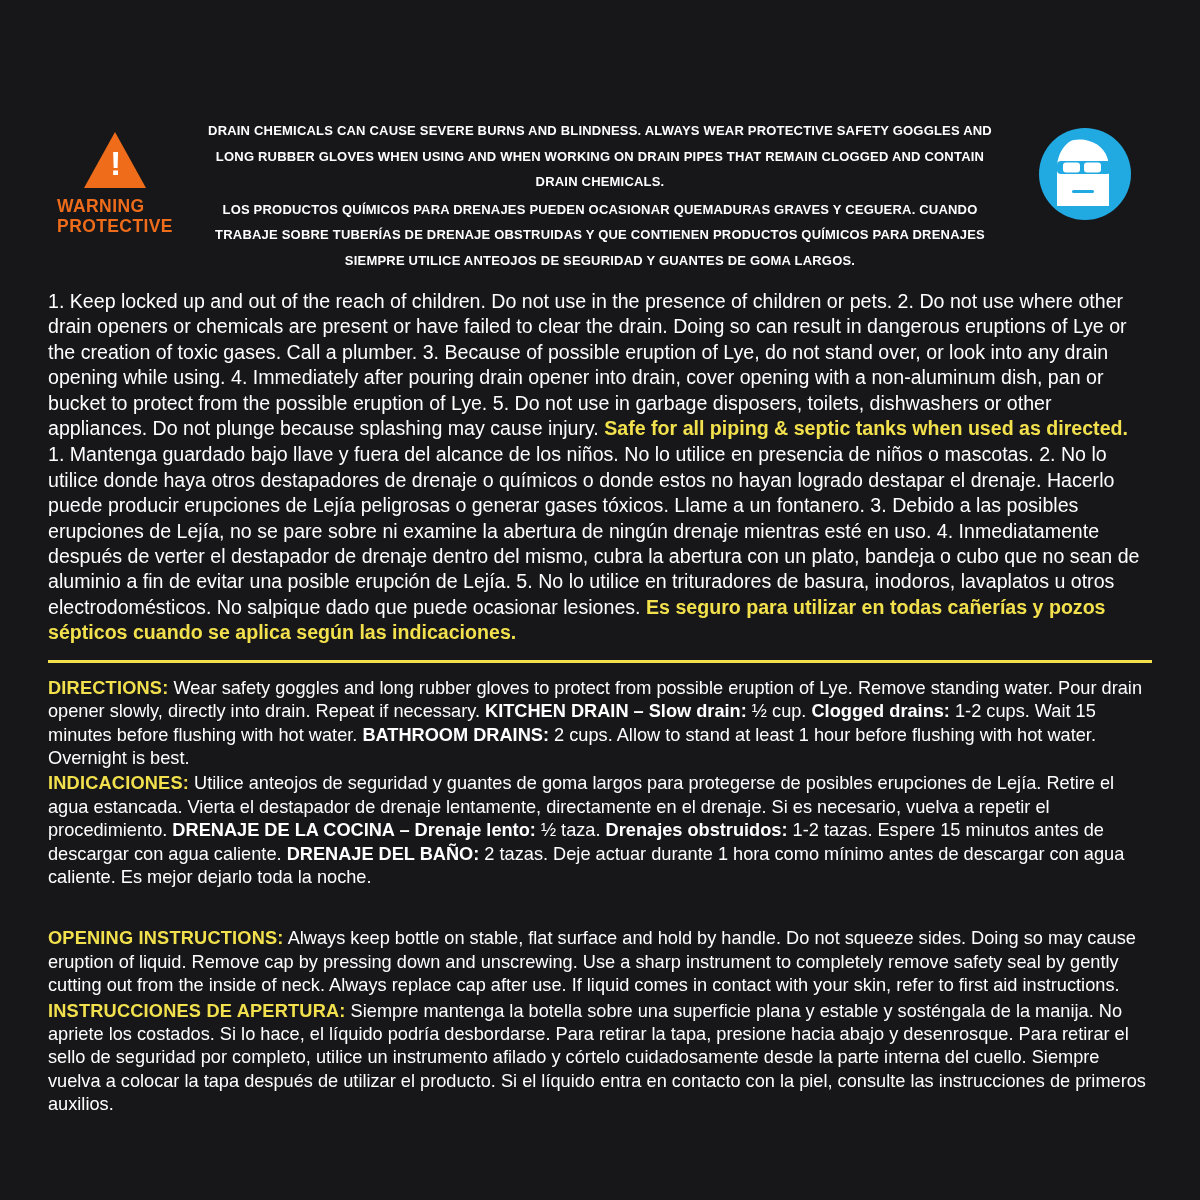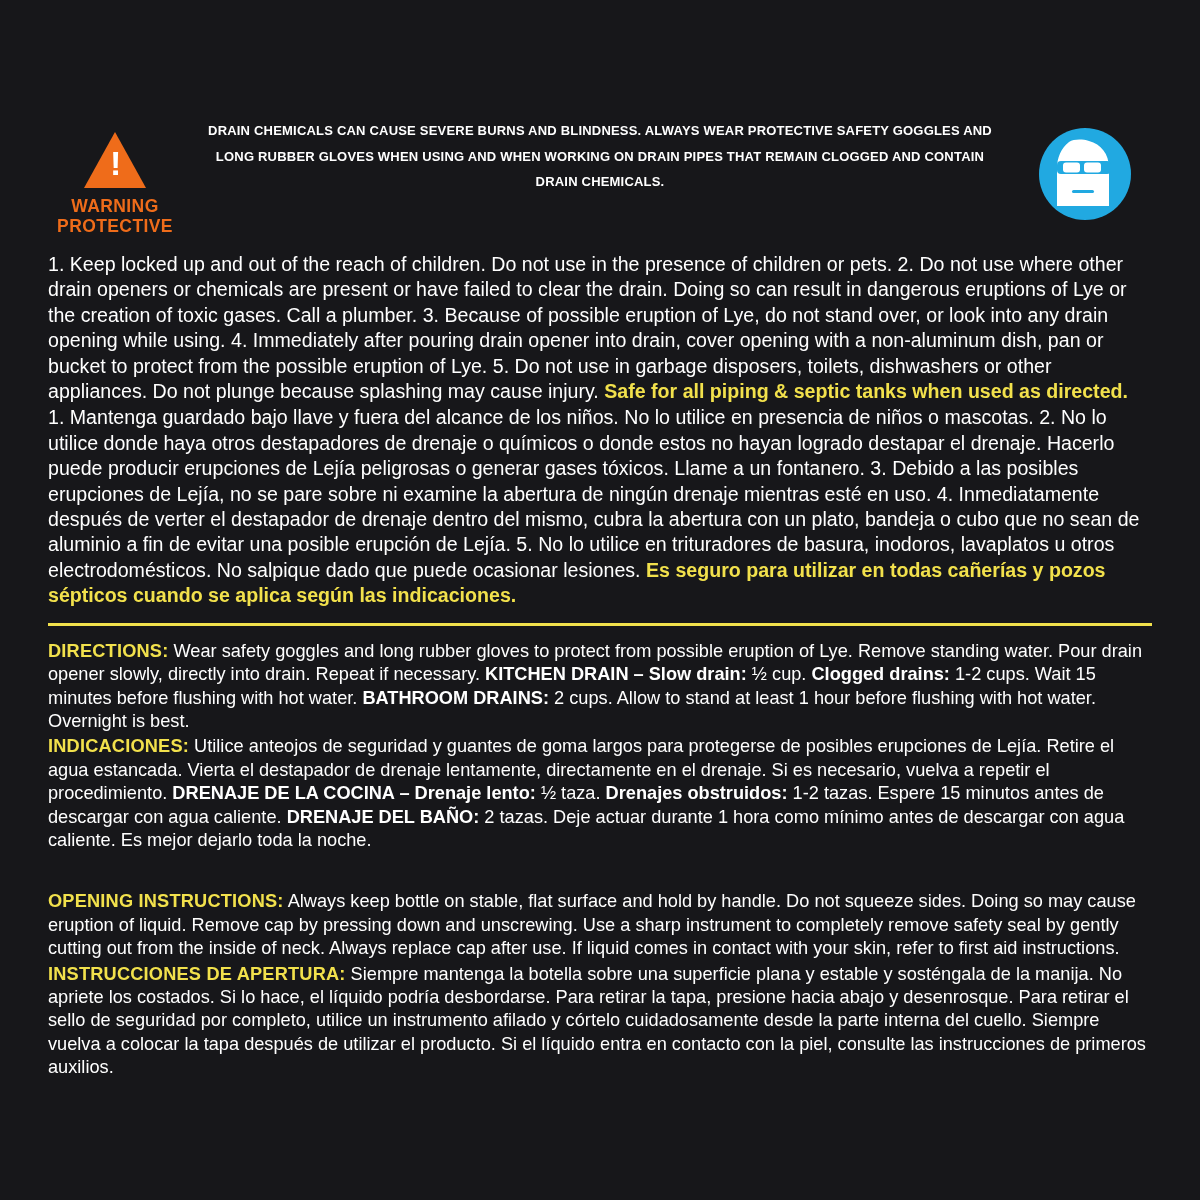--- a/index.html
+++ b/index.html
@@ -58,21 +58,21 @@
     line-height: 34px;
     font-family: "Liberation Sans", sans-serif;
   }
   .warn-word {
     margin-top: 8px;
     color: #ef6c1a;
     font-weight: bold;
     font-size: 17.5px;
     letter-spacing: 0.4px;
     line-height: 20px;
-    text-align: center;
+    text-align: left;
   }
   .warn-mid {
     flex: 1 1 auto;
     text-align: center;
     padding: 0 8px;
   }
   .warn-mid p {
     margin: 0;
     font-weight: bold;
     font-size: 13px;
@@ -155,20 +155,21 @@
         <span class="bang">!</span>
       </div>
       <div class="warn-word">
         <div>WARNING</div>
         <div>PROTECTIVE</div>
       </div>
     </div>
 
     <div class="warn-mid">
       <p class="en">DRAIN CHEMICALS CAN CAUSE SEVERE BURNS AND BLINDNESS. ALWAYS WEAR PROTECTIVE SAFETY GOGGLES AND LONG RUBBER GLOVES WHEN USING AND WHEN WORKING ON DRAIN PIPES THAT REMAIN CLOGGED AND CONTAIN DRAIN CHEMICALS.</p>
+      <p class="es">LOS PRODUCTOS QUÍMICOS PARA DRENAJES PUEDEN OCASIONAR QUEMADURAS GRAVES Y CEGUERA. CUANDO TRABAJE SOBRE TUBERÍAS DE DRENAJE OBSTRUIDAS Y QUE CONTIENEN PRODUCTOS QUÍMICOS PARA DRENAJES SIEMPRE UTILICE ANTEOJOS DE SEGURIDAD Y GUANTES DE GOMA LARGOS.</p>
     </div>
 
     <div class="warn-right">
       <div class="goggle-badge">
         <svg width="92" height="92" viewBox="0 0 92 92" aria-hidden="true">
 
           <path d="M30 14 C22 20 18 30 18 40 L18 78 L70 78 L70 40 C70 26 62 16 50 13 C43 11 35 11 30 14 Z" fill="#ffffff"></path>
 
           <rect x="18" y="33" width="54" height="13" rx="4" fill="#21a9e1"></rect>
 

